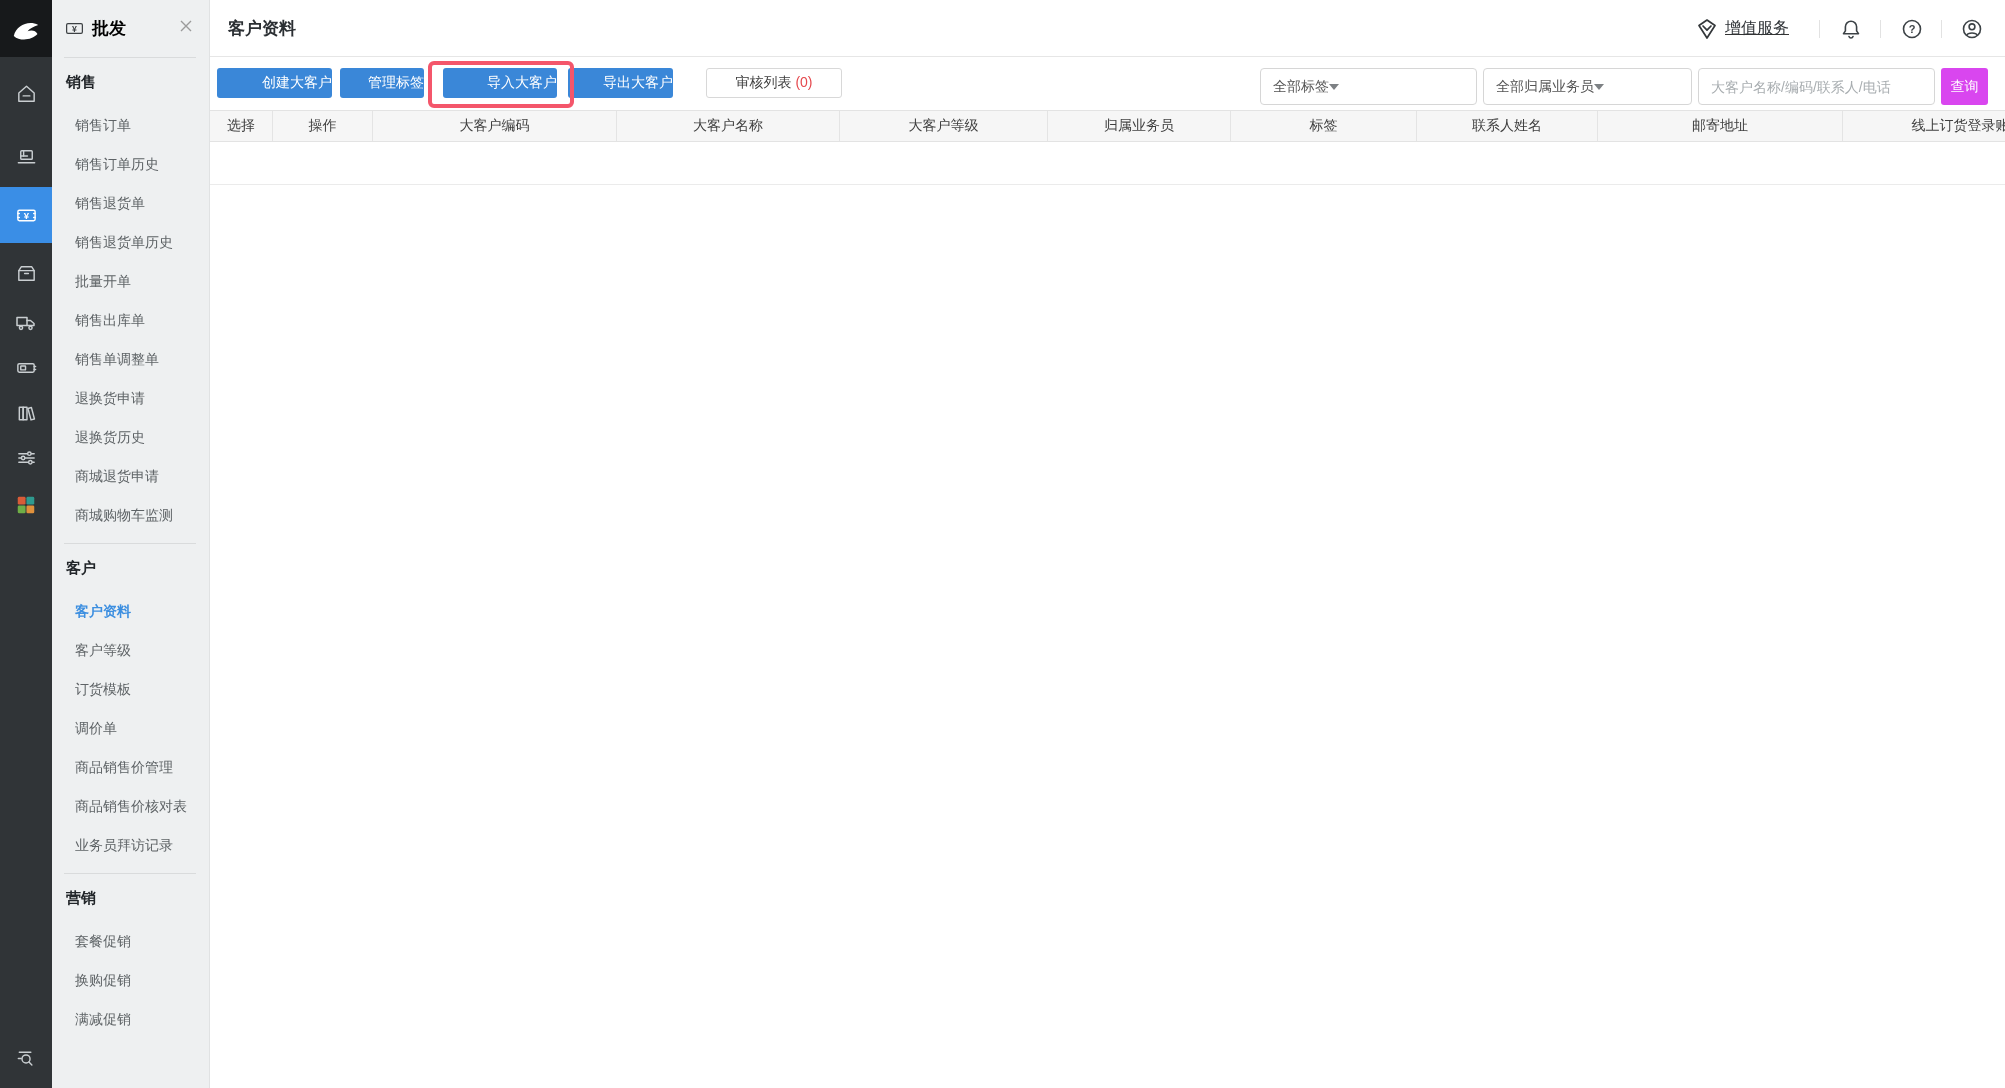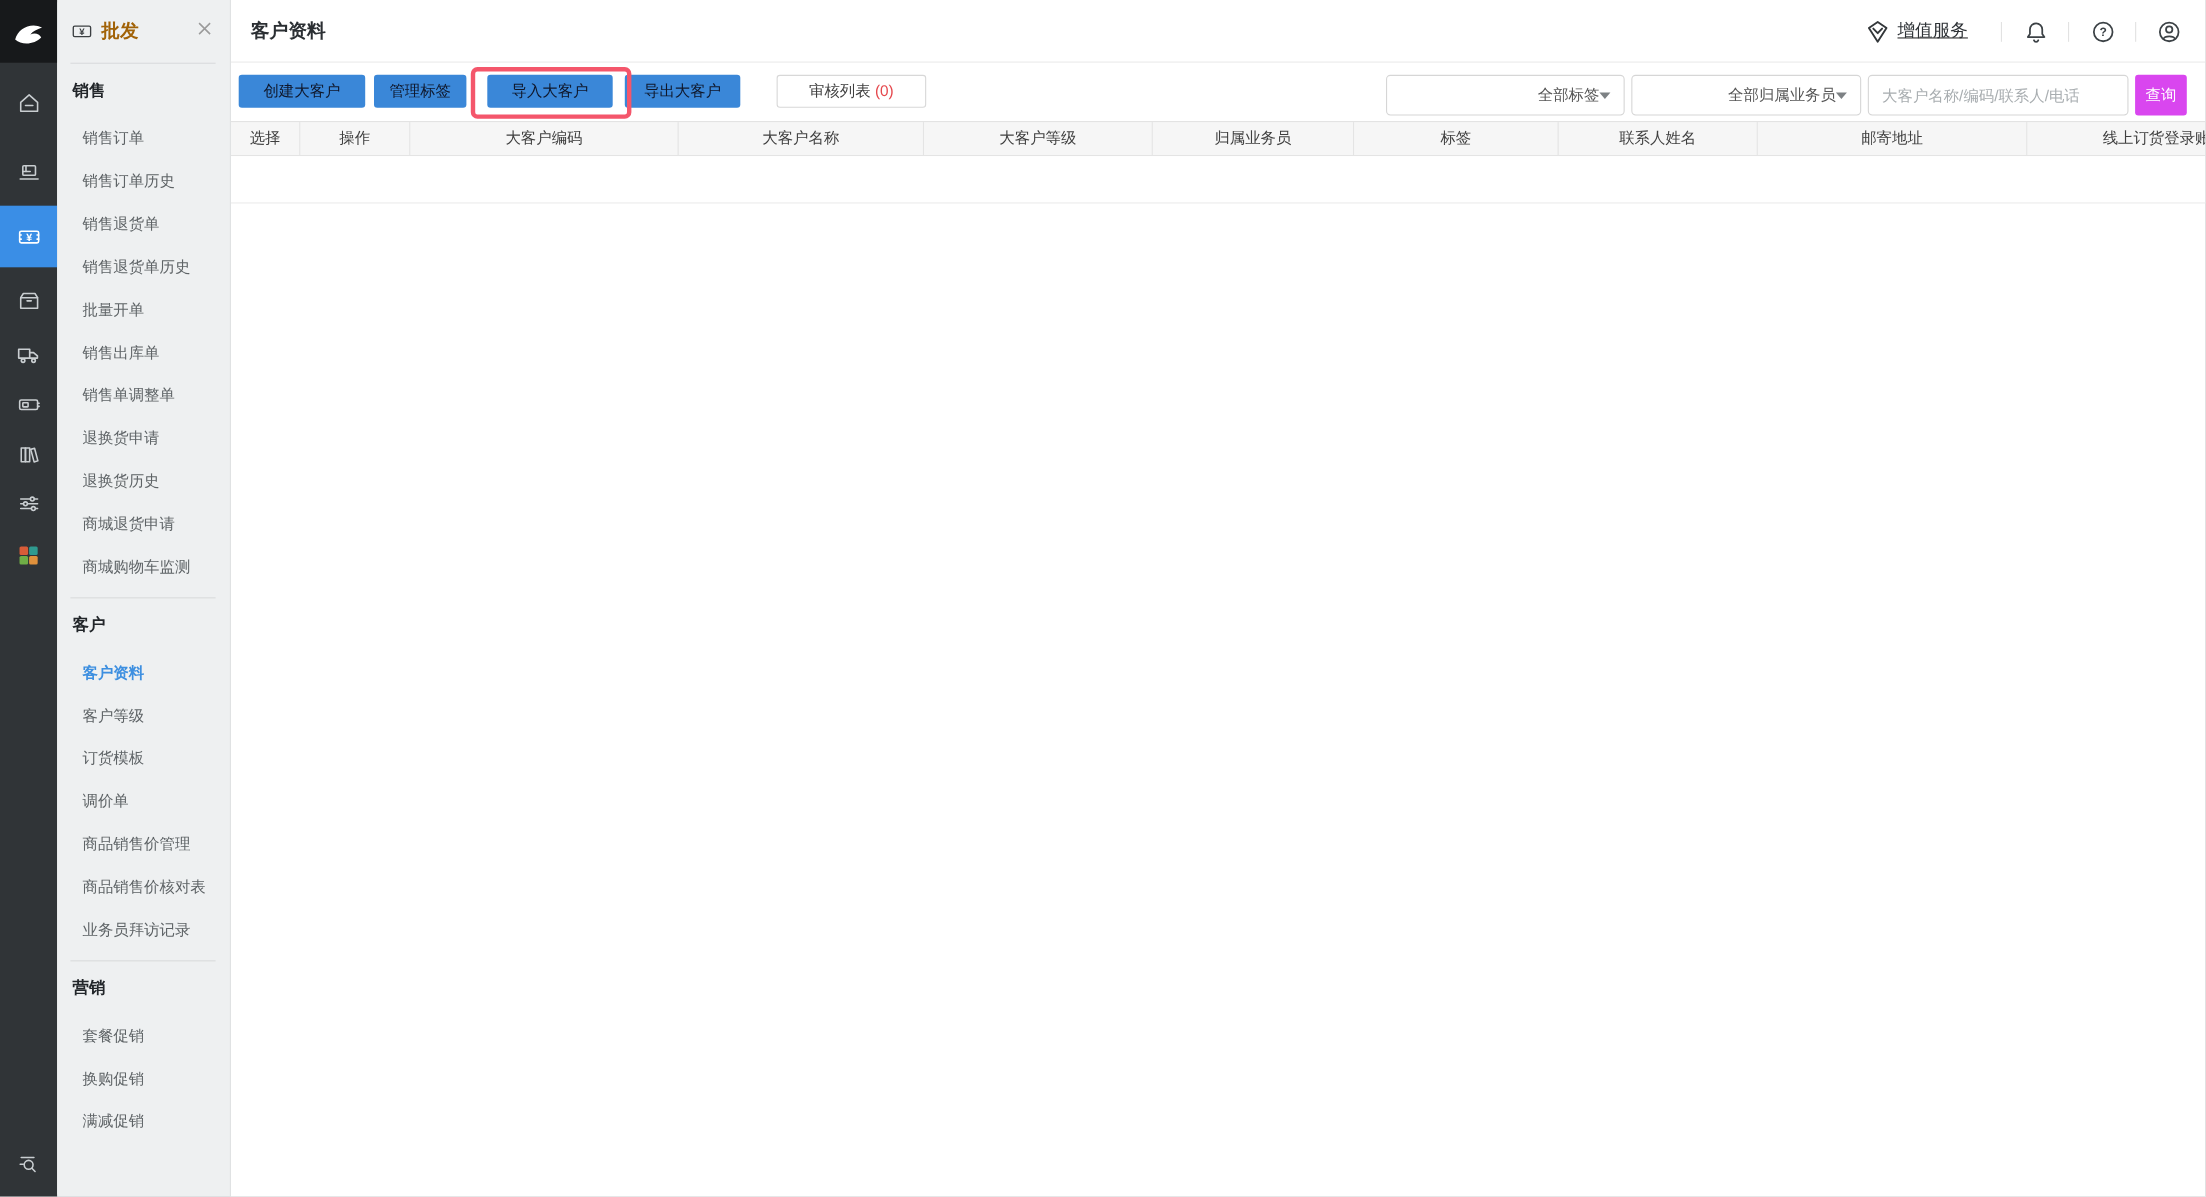--- a/index.html
+++ b/index.html
@@ -15,21 +15,21 @@
     display:flex;align-items:center;justify-content:center;cursor:pointer;}
   .rail-item{position:absolute;left:0;width:52px;height:48px;display:flex;align-items:center;justify-content:center;cursor:pointer;}
   .rail-item svg{stroke:#c9ced1;fill:none;stroke-width:1.5;stroke-linecap:round;stroke-linejoin:round;}
   .rail-item.selected{background:#3a8ee6;height:56px;}
   .rail-item.selected svg{stroke:#ffffff;}
   .rail-item.apps svg{stroke:none;}
   
   .sidebar{position:absolute;left:52px;top:0;width:158px;height:1088px;background:#eef0f1;border-right:1px solid #e0e2e3;}
   .side-header{height:57px;display:flex;align-items:center;padding-left:12px;position:relative;}
   .side-header svg{stroke:#3c4043;fill:none;stroke-width:1.4;}
-  .side-title{font-size:17px;font-weight:bold;color:#a16207;margin-left:7px;}
+  .side-title{font-size:17px;font-weight:bold;color:#000000;margin-left:7px;}
   .side-close{position:absolute;right:16px;top:19px;width:14px;height:14px;cursor:pointer;}
   .side-divider{border-top:1px solid #d9dbdc;margin:0 13px 0 12px;}
   .side-sec-divider{border-top:1px solid #d9dbdc;margin:8px 13px 0 12px;}
   .section-title{height:48px;display:flex;align-items:center;padding-left:14px;
     font-size:15px;font-weight:bold;color:#22262a;}
   .side-item{height:39px;line-height:39px;padding-left:23px;font-size:14px;color:#5e6366;cursor:pointer;white-space:nowrap;}
   .side-item.active{color:#3d8fe0;font-weight:bold;}
   
   .content{position:absolute;left:210px;top:0;width:1795px;height:1088px;background:#fff;}
   .topbar{position:absolute;left:0;top:0;width:1795px;height:57px;background:#fff;border-bottom:1px solid #e6e6e6;}
@@ -40,28 +40,28 @@
   .g-search input::placeholder{color:#b2b2b2;}
   .g-search .mag{margin-right:14px;display:flex;}
   .vas{position:absolute;left:1485px;top:0;height:57px;display:flex;align-items:center;cursor:pointer;text-decoration:underline;}
   .vas svg{stroke:#33373a;fill:none;stroke-width:1.7;stroke-linejoin:round;stroke-linecap:round;}
   .vas-label{font-size:16px;color:#2f3337;margin-left:6px;}
   .tb-sep{position:absolute;top:20px;width:1px;height:18px;background:#e2e2e2;}
   .tb-icon{position:absolute;top:17px;width:24px;height:24px;cursor:pointer;}
   .tb-icon svg{stroke:#3c4246;fill:none;stroke-width:1.6;stroke-linecap:round;stroke-linejoin:round;}
   
   .toolbar{position:absolute;left:0;top:57px;width:1795px;height:53px;background:#fff;}
-  .btn-blue{position:absolute;top:11px;height:30px;border:none;border-radius:3px;background:#3a87d8;color:#0f172a;
-    font-size:14px;cursor:pointer;padding:0;font-family:"Liberation Sans","DejaVu Sans",sans-serif;}
+  .btn-blue{position:absolute;top:11px;height:30px;border:none;border-radius:3px;background:#3a87d8;color:#ffffff;
+    font-size:14px;cursor:pointer;padding:0;font-family:"Liberation Sans","DejaVu Sans",sans-serif;text-align:right;}
   .btn-review{position:absolute;top:11px;height:30px;background:#fff;border:1px solid #d8d8d8;border-radius:3px;
     color:#3f3f3f;font-size:14px;cursor:pointer;font-family:"Liberation Sans","DejaVu Sans",sans-serif;}
   .btn-review .cnt{color:#e5484d;}
   .annotation{position:absolute;left:218px;top:4px;width:146px;height:47px;border:4px solid #f4566b;border-radius:6px;pointer-events:none;z-index:5;}
   .dd{position:absolute;top:11px;height:37px;background:#fff;border:1px solid #d6d6d6;border-radius:4px;
-    display:flex;align-items:center;justify-content:flex-end;padding:0 12px;font-size:14px;color:#555;cursor:pointer;}
+    display:flex;align-items:center;justify-content:flex-start;padding:0 12px;font-size:14px;color:#555;cursor:pointer;}
   .caret{width:0;height:0;border-left:5px solid transparent;border-right:5px solid transparent;border-top:6px solid #7d8184;}
   .flt-input{position:absolute;top:11px;height:37px;border:1px solid #d6d6d6;border-radius:4px;padding:0 12px;font-size:14px;color:#333;outline:none;
     font-family:"Liberation Sans","DejaVu Sans",sans-serif;}
   .flt-input::placeholder{color:#a8adb0;}
   .btn-query{position:absolute;top:11px;height:37px;background:#d946ef;border:none;border-radius:3px;color:#fff;font-size:14px;cursor:pointer;
     font-family:"Liberation Sans","DejaVu Sans",sans-serif;}
   
   .thead{position:absolute;left:0;top:110px;width:1795px;height:32px;background:#f6f6f6;
     border-top:1px solid #e3e3e3;border-bottom:1px solid #e3e3e3;display:flex;overflow:hidden;}
   .th{flex:none;height:100%;display:flex;align-items:center;justify-content:center;

